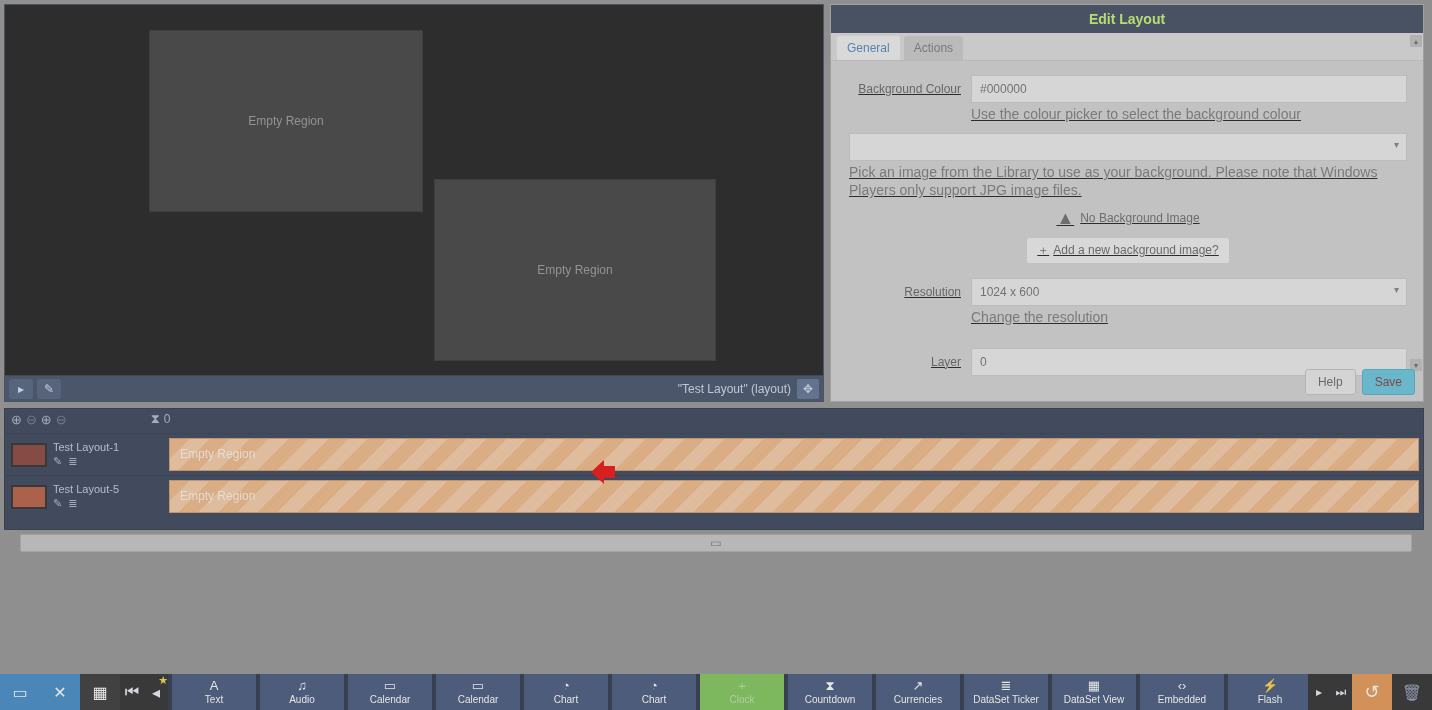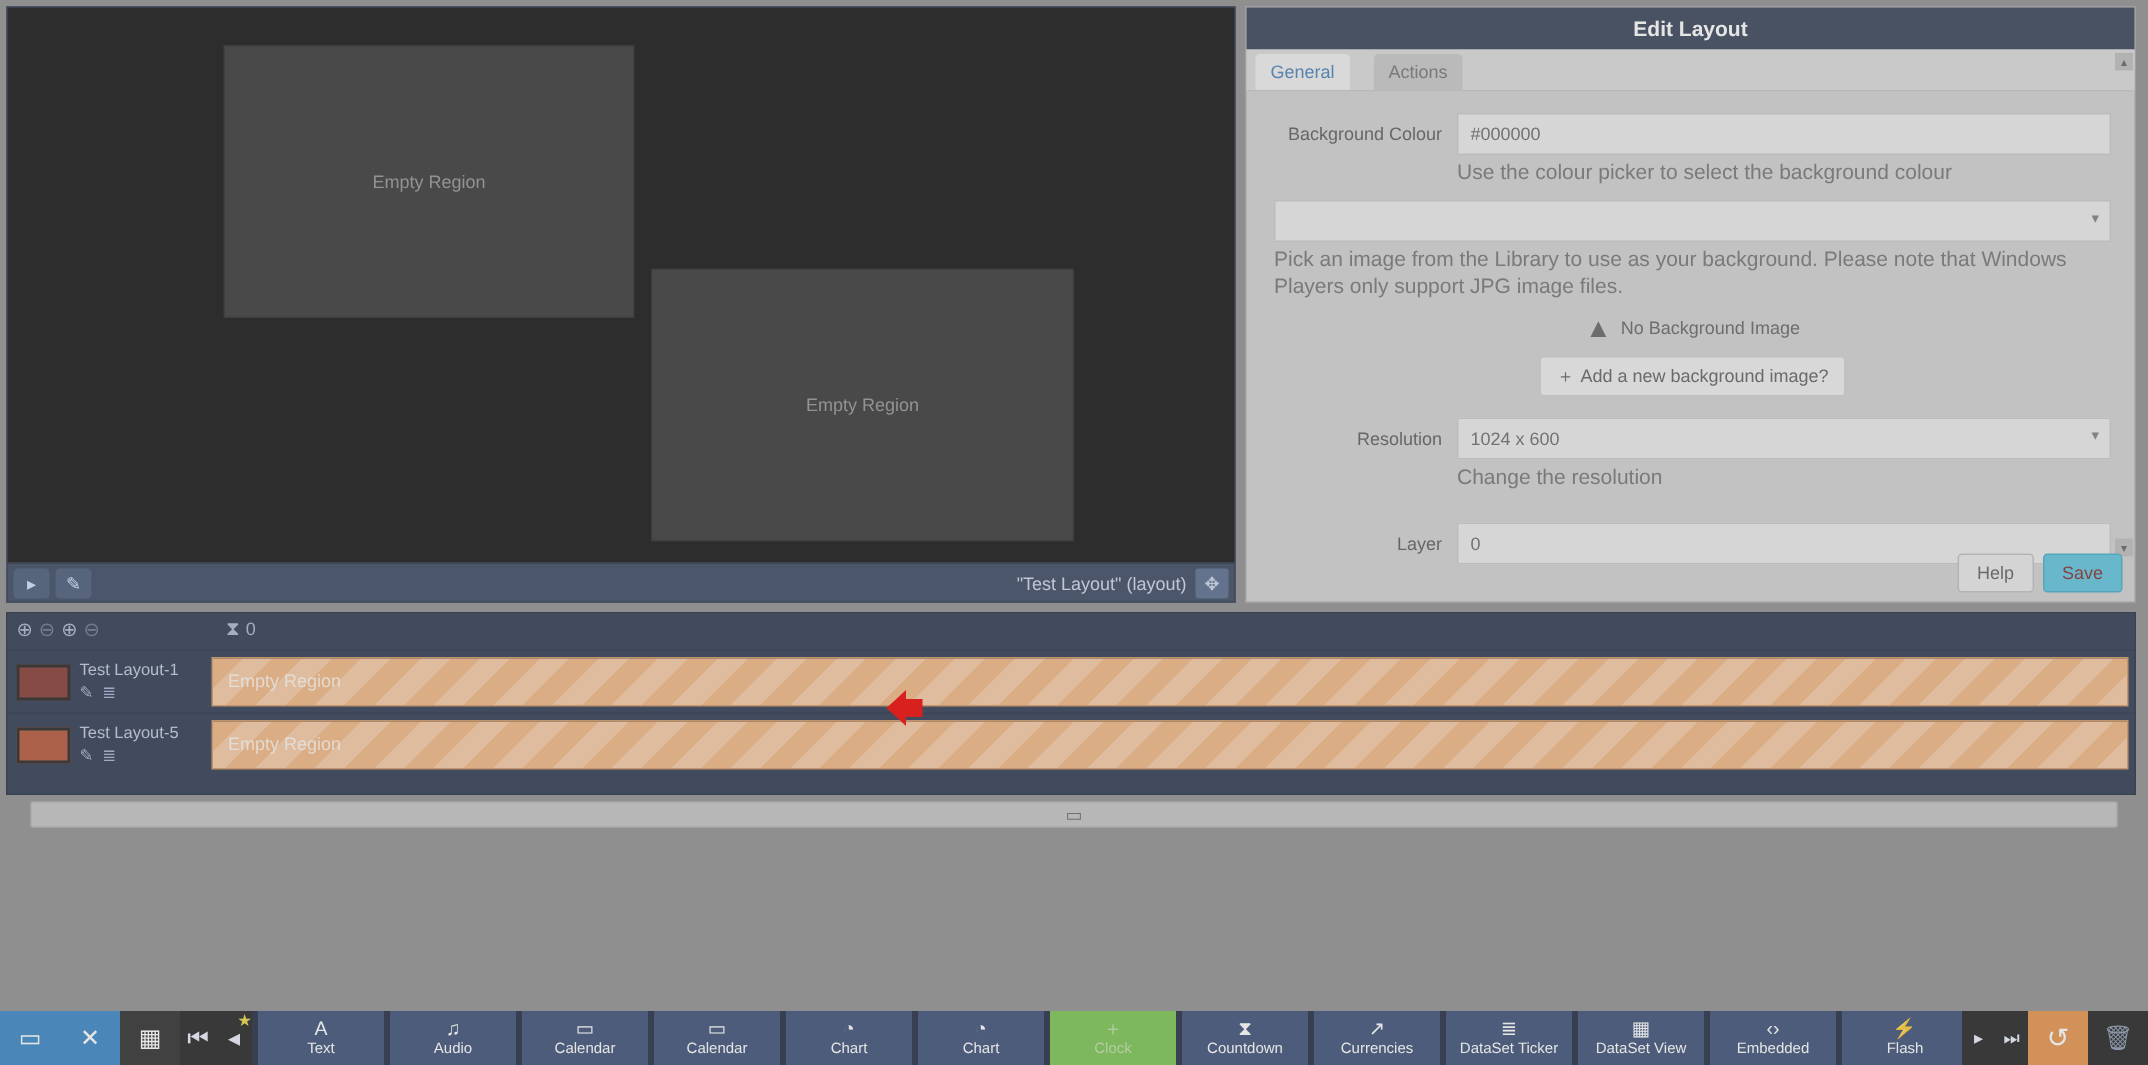--- a/index.html
+++ b/index.html
@@ -35,38 +35,38 @@
   }
   .csb-right { margin-left: auto; display:flex; align-items:center; gap:6px; }
   .csb-move { width:22px; height:20px; background:#4d6285; border-radius:2px; display:flex;align-items:center;justify-content:center; }
 
   
   .form-panel {
     flex: 1; height: 398px; background: #cfcfcf; border: 1px solid #a0a0a0; position: relative;
     display:flex; flex-direction:column;
   }
   .form-header {
-    height: 28px; background: #28344a; color: #ffffff; font-weight: bold; font-size: 14px;
+    height: 28px; background: #28344a; color: #bef264; font-weight: bold; font-size: 14px;
     display:flex; align-items:center; justify-content:center;
   }
   .form-tabs {
     height: 28px; background: #d9d9d9; border-bottom: 1px solid #c2c2c2;
-    display:flex; align-items:flex-end; padding: 0 6px; gap:16px;
+    display:flex; align-items:flex-end; padding: 0 6px; gap:4px;
   }
   .form-tab {
     height: 24px; padding: 0 10px; line-height:24px; font-size: 12px; color:#5b6f88;
     border-top-left-radius:3px;border-top-right-radius:3px; cursor:pointer;
   }
   .form-tab.active { background:#efefef; color:#3a78b4; }
   .form-tab.inactive { background:#c4c4c4; color:#6b6b6b; }
 
   .form-body {
     flex:1; overflow-y: auto; padding: 14px 16px 40px 18px; position:relative;
   }
-  .form-row { display:flex; margin-bottom: 6px; }
+  .form-row { display:flex; margin-bottom: 6px; text-decoration: underline; }
   .form-label { width: 122px; text-align:right; color:#505050; font-size:12px; padding-right:10px; line-height:28px;}
   .form-field { flex:1; }
   .form-input, .form-select, .form-static {
     width:100%; height:28px; background:#ebebeb; border:1px solid #c7c7c7; font-size:12px; color:#606060;
     padding:0 8px;
   }
   .form-select { appearance:none; position:relative; }
   .select-wrap { position:relative; }
   .select-wrap::after { content:"▾"; position:absolute; right:8px; top:6px; font-size:10px; color:#777; pointer-events:none; }
   .form-help { font-size:14px; color:#6b6b6b; margin-top:2px; line-height:1.3; }
@@ -100,21 +100,21 @@
     position:absolute; left:4px; right:8px; top:408px; height: 122px;
     background:#1e2a44; border:1px solid #141c2e;
   }
   .tl-toolbar {
     height: 20px; display:flex; align-items:center; padding:0 6px; gap:4px; color:#a5b3cc; font-size:12px;
     background:#1e2a44;
   }
   .tl-zoom { cursor:pointer; font-size:13px; }
   .tl-dur-icon { margin-left:80px; font-size:13px; }
   .tl-rows { position:absolute; left:0; right:0; top:24px; }
-  .tl-row { height: 42px; display:flex; border-top:1px solid #16213a; }
+  .tl-row { height: 42px; display:flex; border-top:1px solid #16213a;gap:28px; }
   .tl-row-head { width:136px; display:flex; align-items:center; padding:4px 6px; gap:6px; }
   .tl-color { width:36px; height:24px; border:2px solid #111; }
   .tl-row-labels { display:flex; flex-direction:column; color:#bcc7db; font-size:11px; gap:2px; }
   .tl-row-icons { font-size:11px; color:#9cb0d1; display:flex; gap:6px; }
   .tl-track {
     flex:1; margin:4px 4px 4px 0;
     position:relative;
     background: repeating-linear-gradient(
       135deg,
       #f2b27a 0px, #f2b27a 14px,

